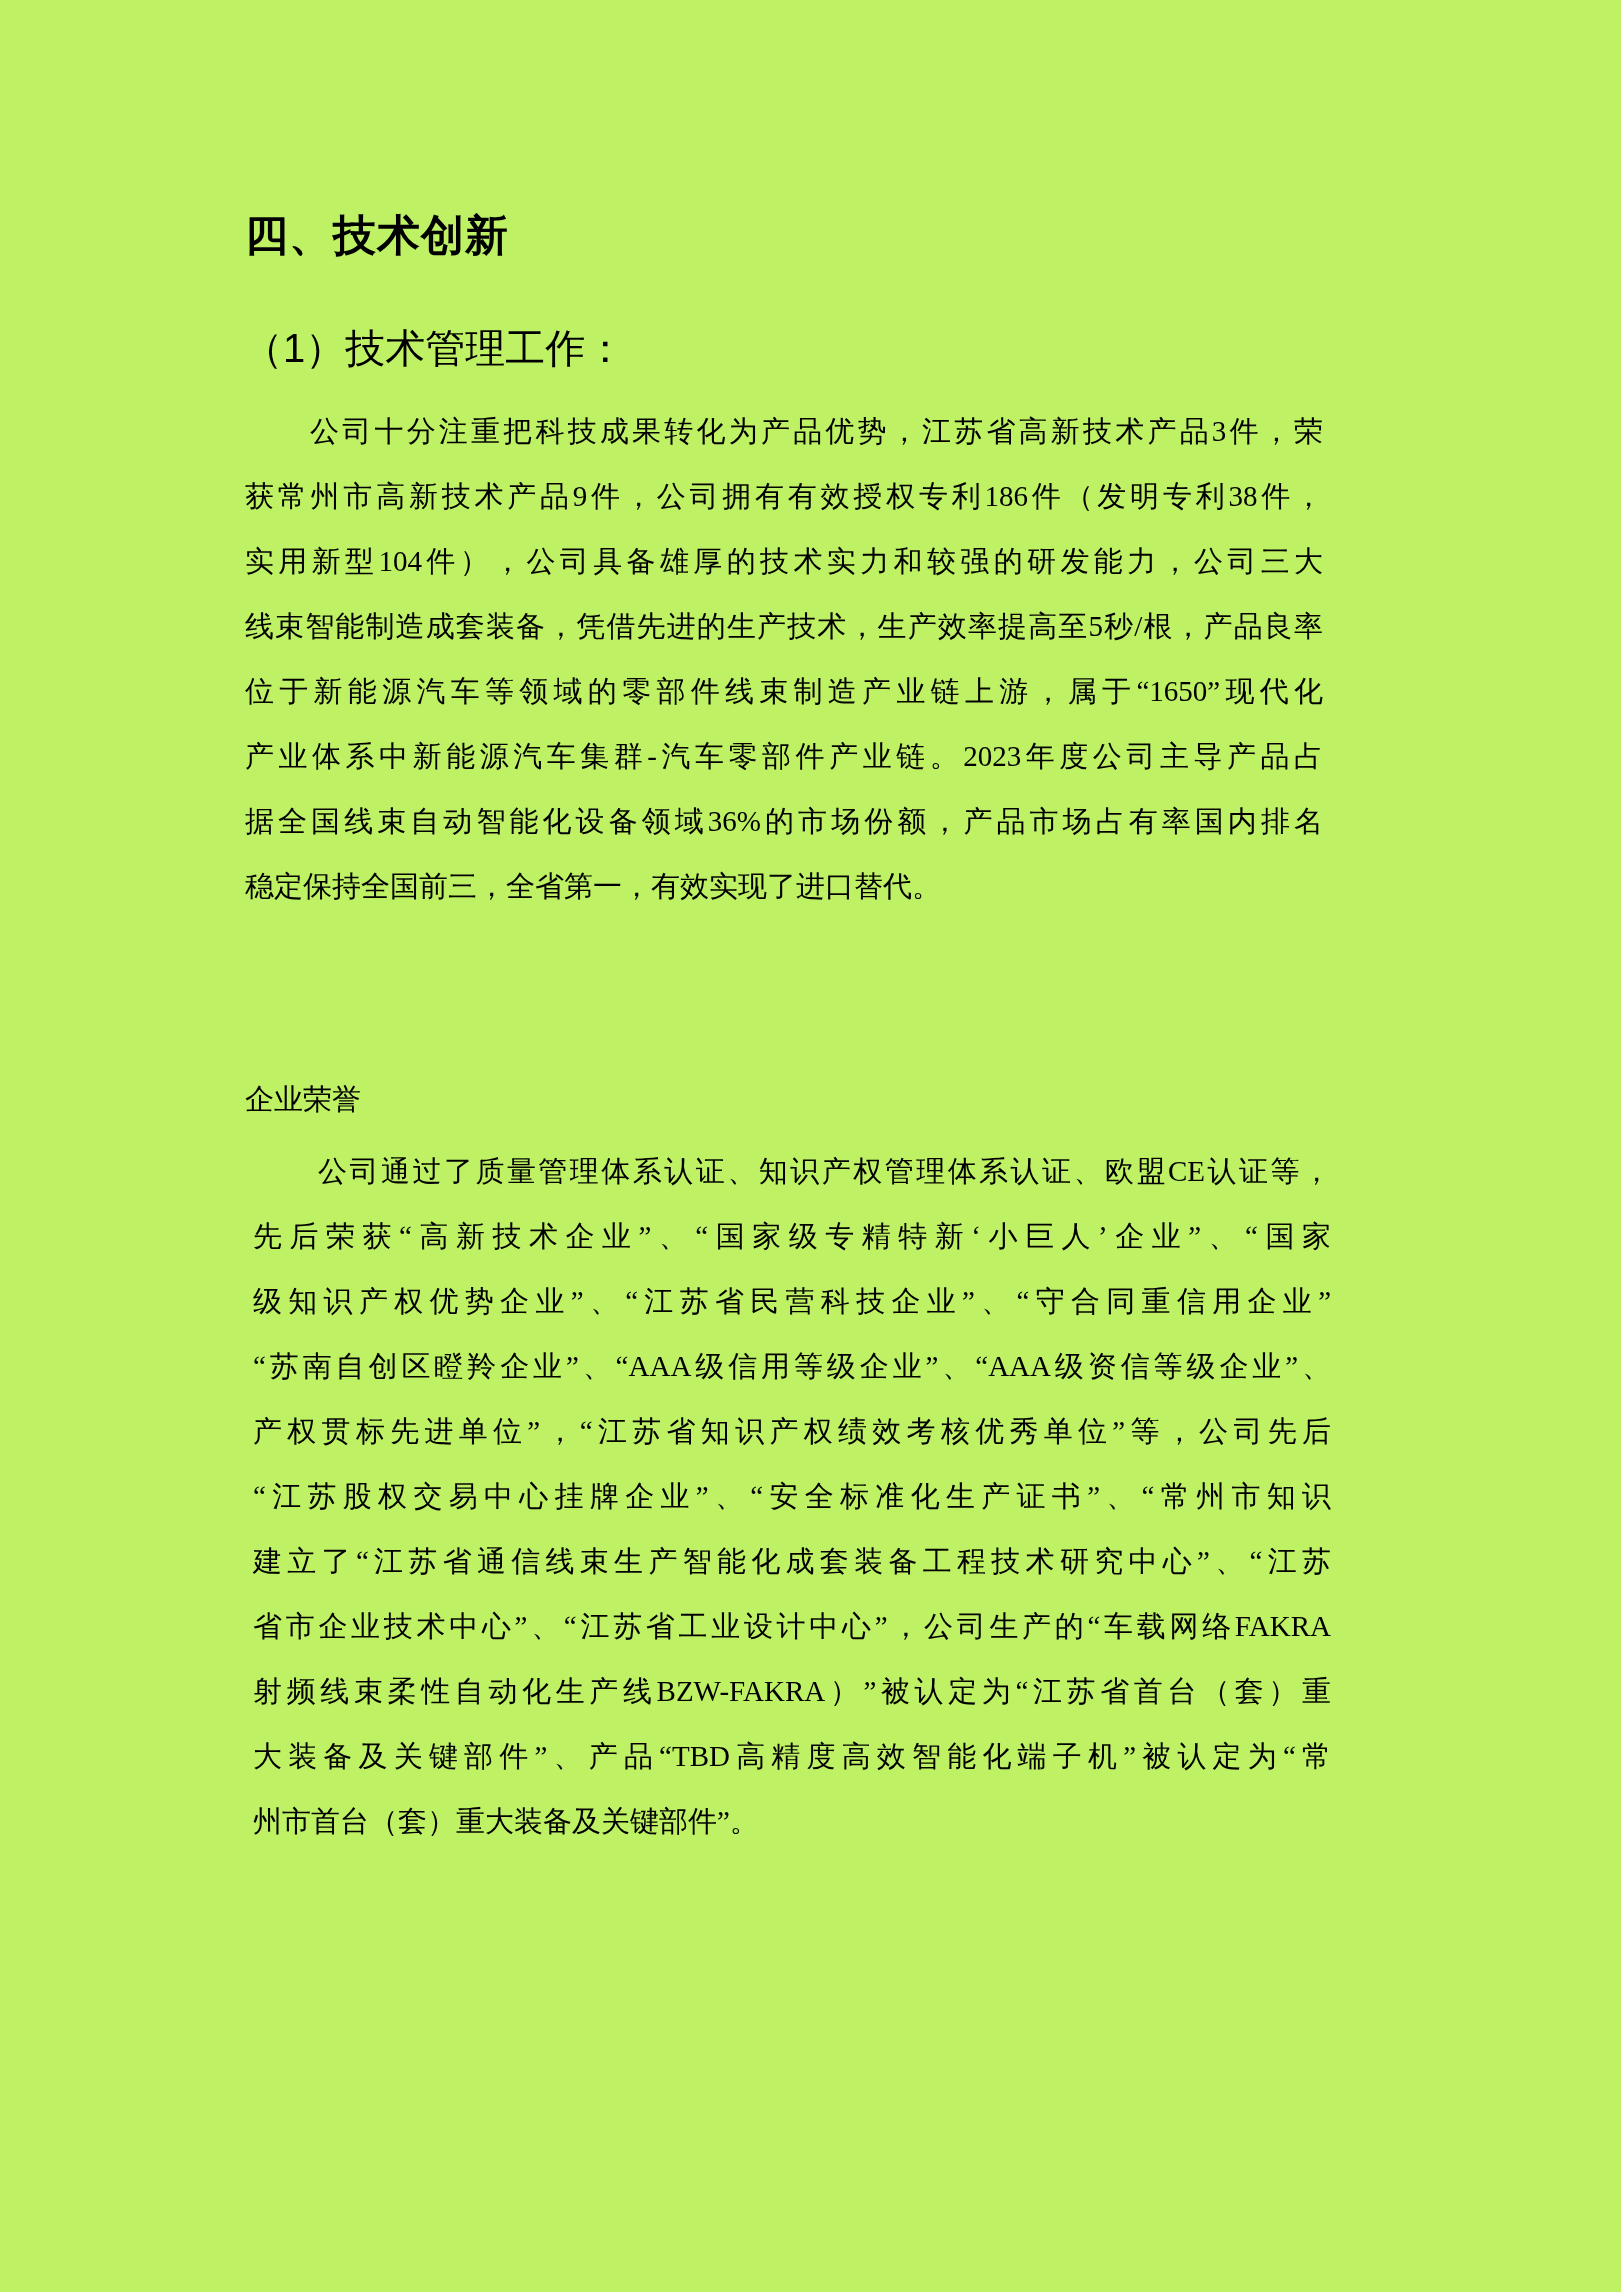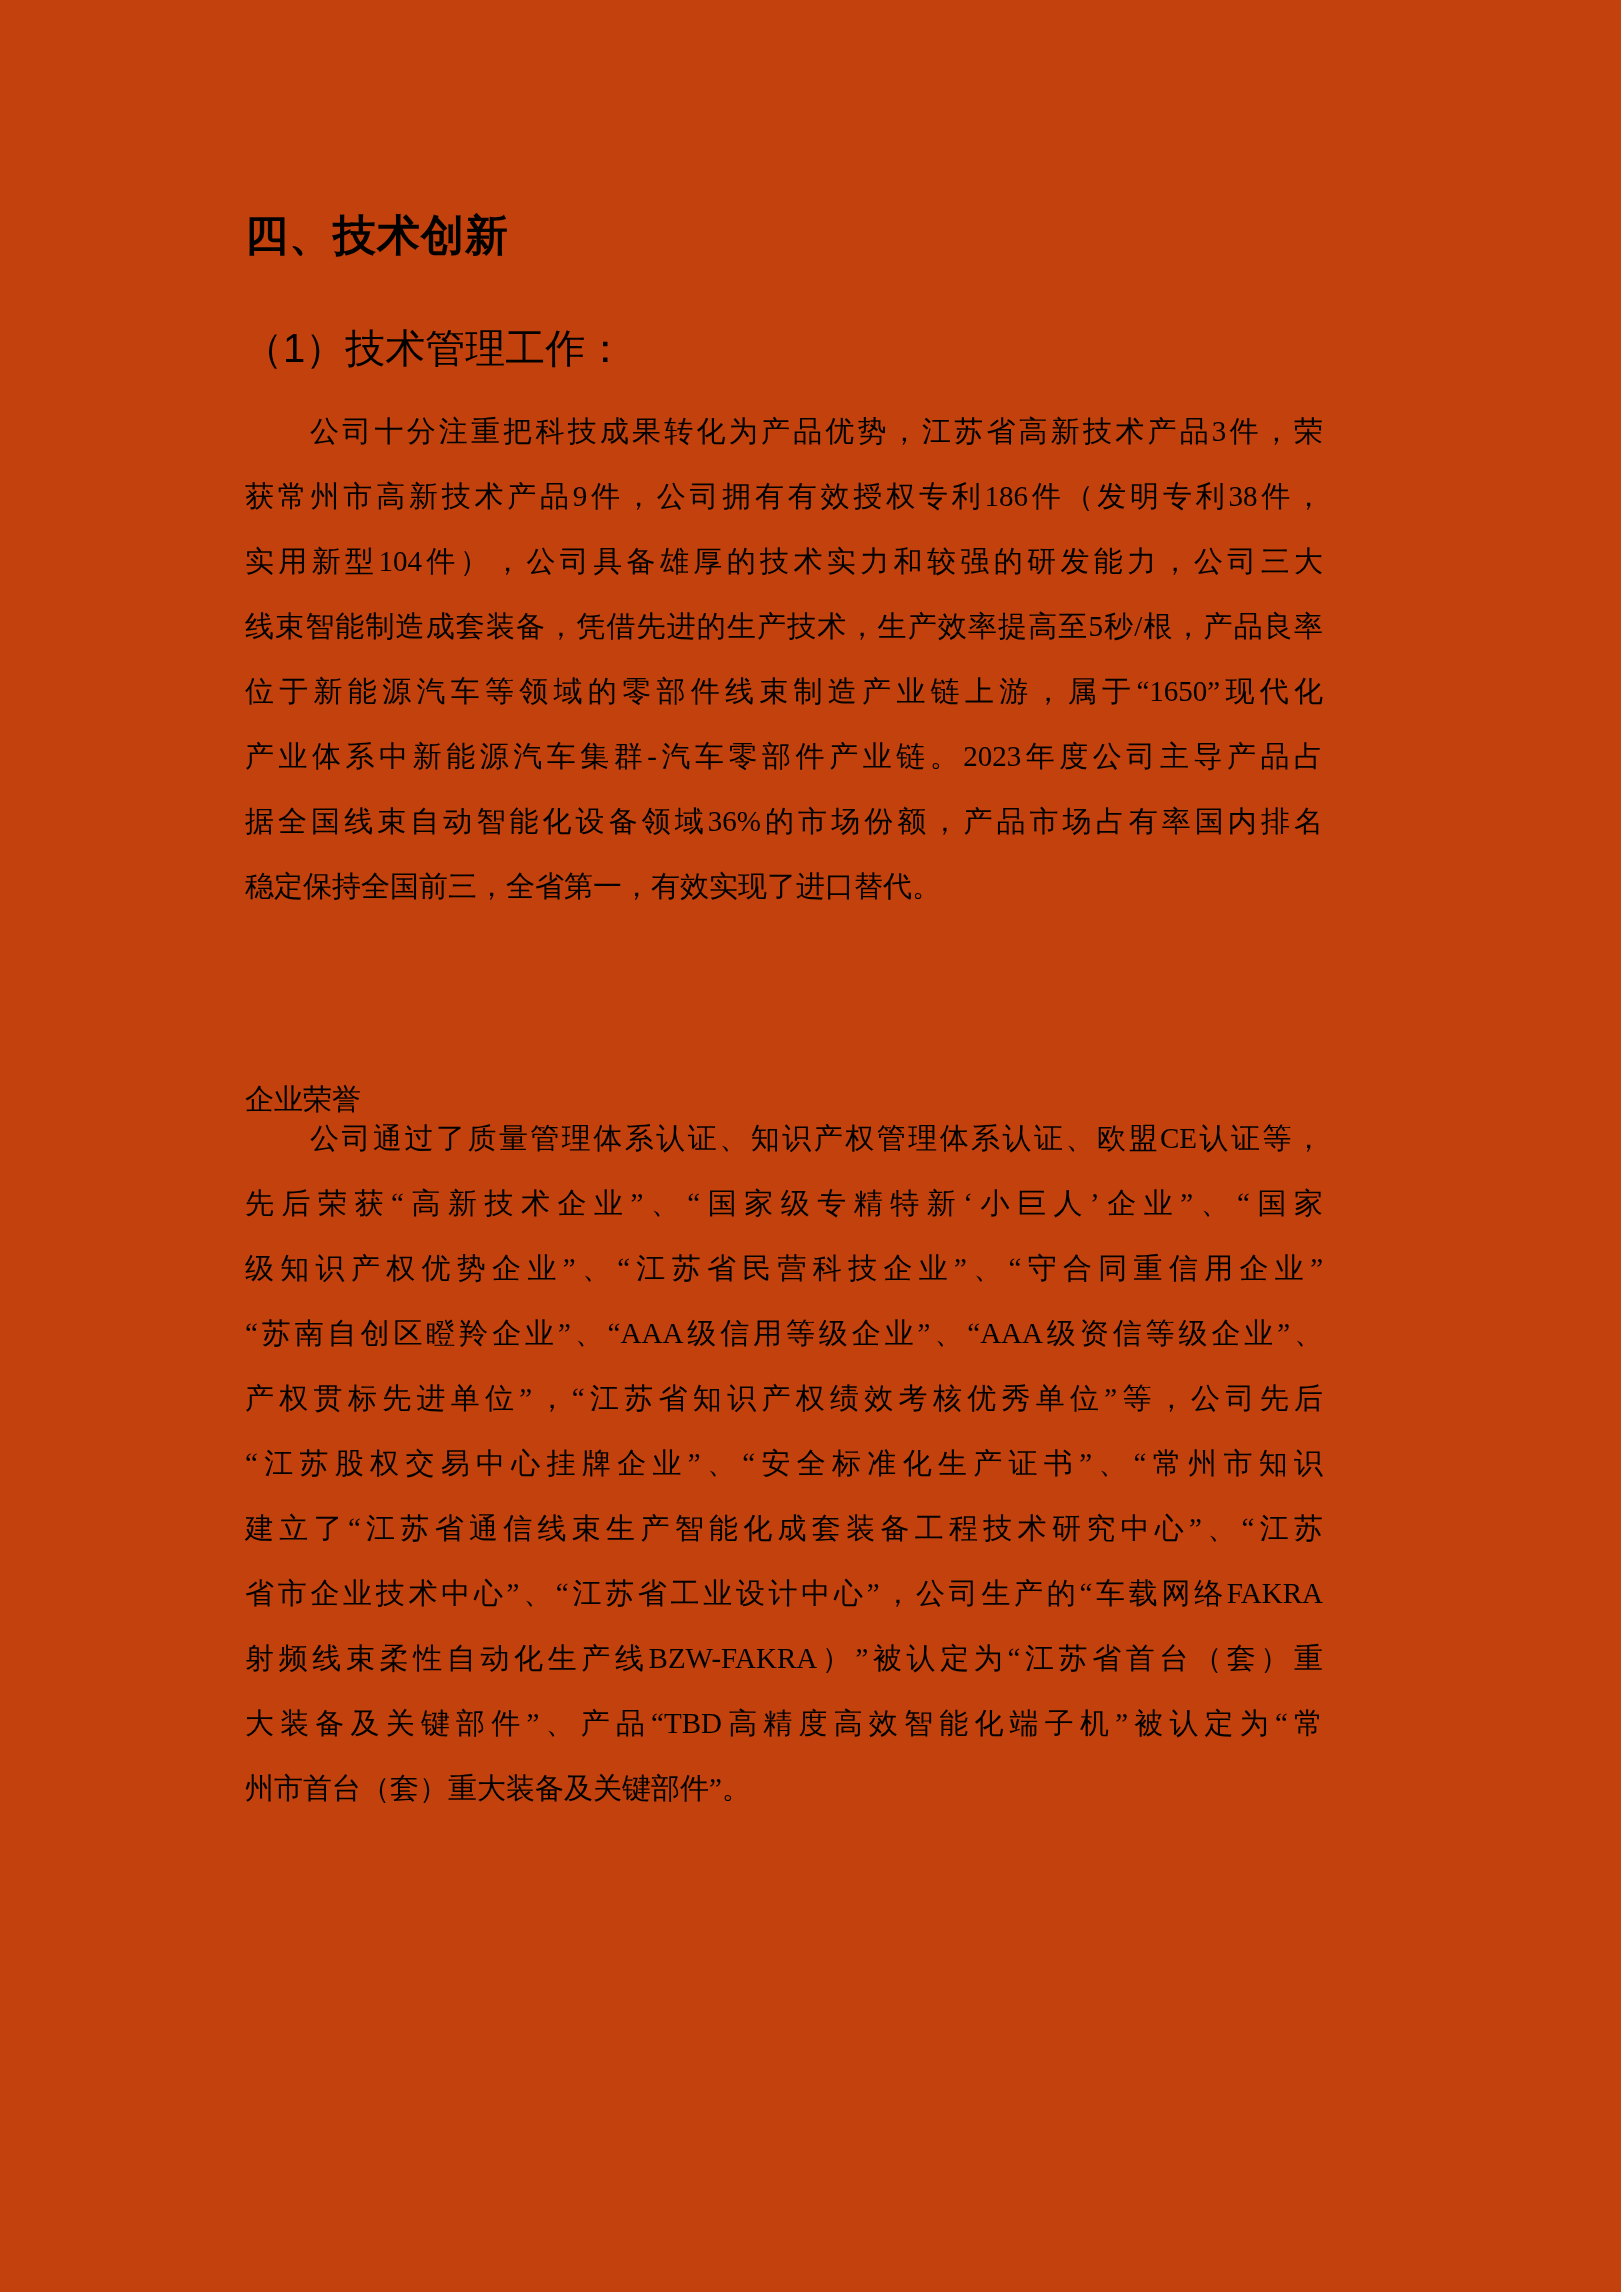--- a/index.html
+++ b/index.html
@@ -4,21 +4,21 @@
 <style>
   html, body {
     margin: 0;
     padding: 0;
     background: #ffffff;
   }
   .page {
     position: relative;
     width: 1621px;
     height: 2293px;
-    background: #c2410c;
+    background: #bef264;
     color: #000000;
     overflow: hidden;
   }
   .h1 {
     position: absolute;
     left: 245px;
     top: 212px;
     font-family: "Liberation Sans", sans-serif;
     font-weight: 700;
     font-size: 43px;
@@ -36,21 +36,21 @@
     white-space: nowrap;
   }
   .para {
     position: absolute;
     left: 245px;
     width: 1078px;
     font-family: "Liberation Serif", serif;
     font-size: 29px;
   }
   .para-1 { top: 399px; }
-  .para-2 { top: 1106px; }
+  .para-2 { top: 1139px; margin-left: 8px; }
   .line {
     height: 65px;
     line-height: 65px;
     text-align: justify;
     text-align-last: justify;
     overflow: hidden;
   }
   .line.indent { padding-left: 65px; }
   .line.last { text-align-last: left; }
   .label {

